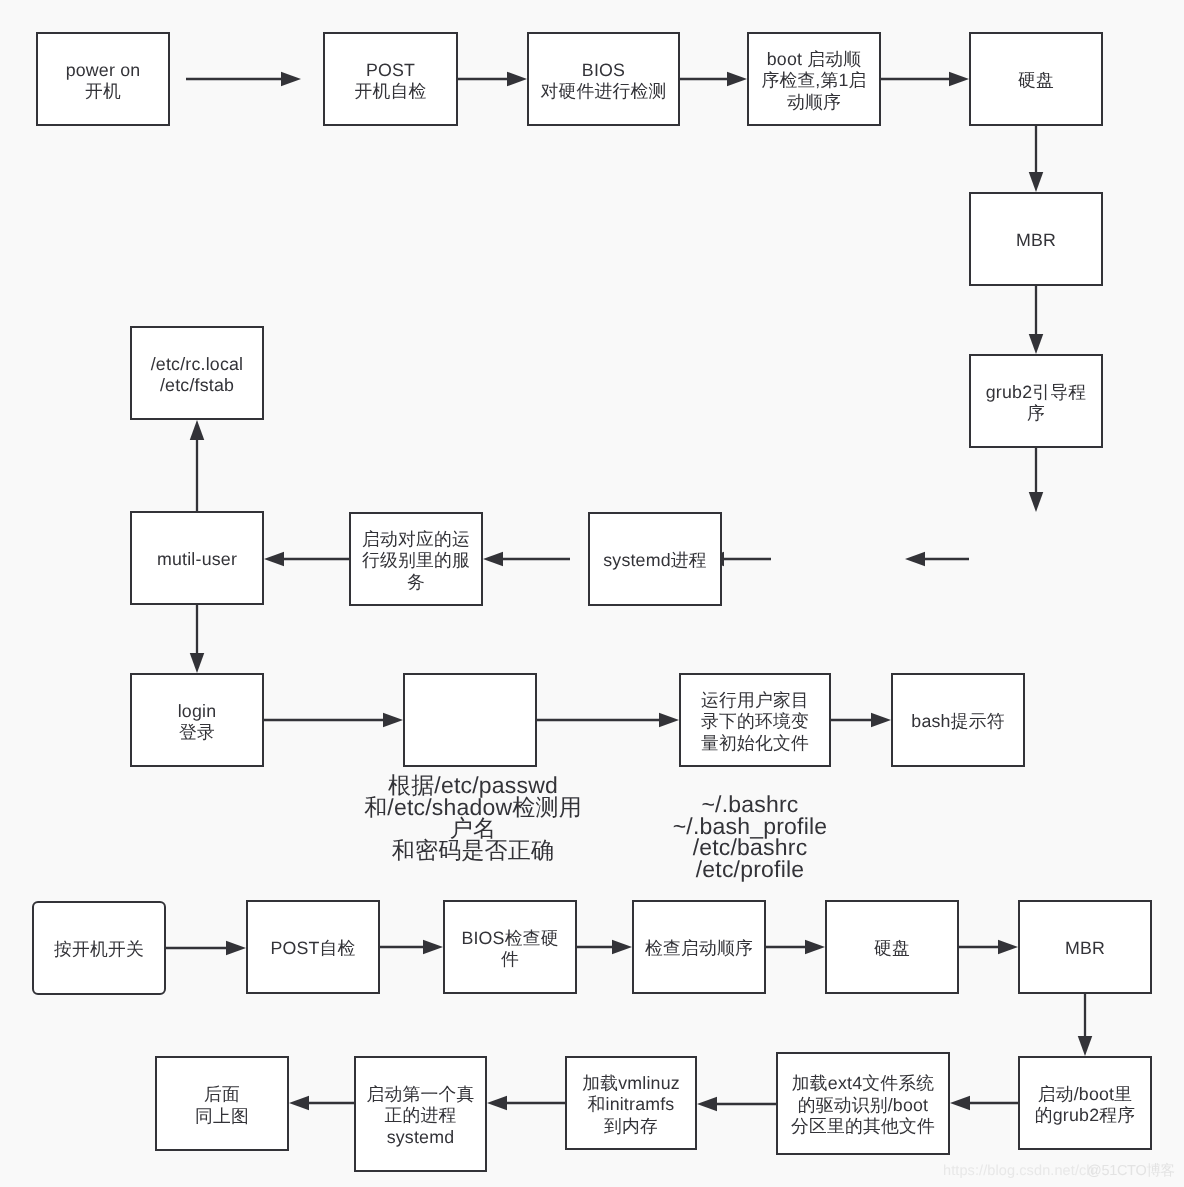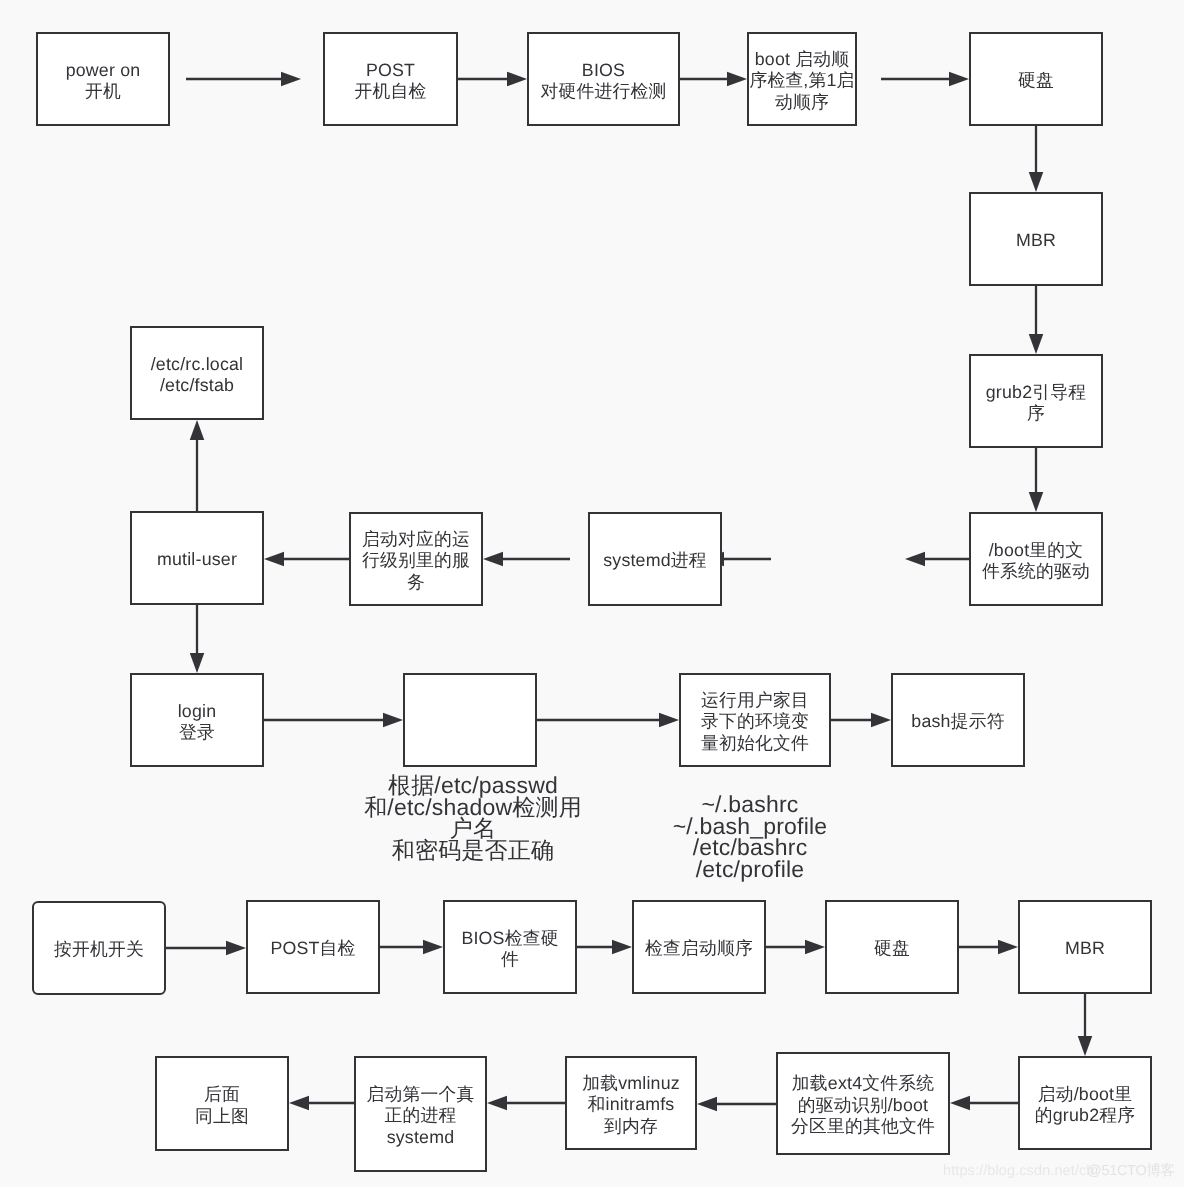--- a/index.html
+++ b/index.html
@@ -198,38 +198,34 @@
 开机</span>
   </div>
   <div class="node" style="left: 301px; top: 32px; width: 135px; height: 94px; margin-left: 22px;">
     <span>POST
 开机自检</span>
   </div>
   <div class="node" style="left: 527px; top: 32px; width: 153px; height: 94px;">
     <span>BIOS
 对硬件进行检测</span>
   </div>
-  <div class="node" style="left: 747px; top: 32px; width: 110px; height: 94px;">
+  <div class="node" style="left: 747px; top: 32px; width: 134px; height: 94px;">
     <span>boot 启动顺
 序检查,第1启
 动顺序</span>
   </div>
   <div class="node" style="left: 969px; top: 32px; width: 134px; height: 94px;">
     <span>硬盘</span>
   </div>
   <div class="node" style="left: 969px; top: 192px; width: 134px; height: 94px;">
     <span>MBR</span>
   </div>
   <div class="node" style="left: 969px; top: 354px; width: 134px; height: 94px;">
     <span>grub2引导程
 序</span>
-  </div>
-  <div class="node" style="left: 969px; top: 512px; width: 134px; height: 94px;">
-    <span>/boot里的文
-件系统的驱动</span>
   </div>
   <div class="node" style="left: 588px; top: 512px; width: 134px; height: 94px;">
     <span>systemd进程</span>
   </div>
   <div class="node" style="left: 349px; top: 512px; width: 134px; height: 94px;">
     <span>启动对应的运
 行级别里的服
 务</span>
   </div>
   <div class="node" style="left: 130px; top: 511px; width: 134px; height: 94px;">

